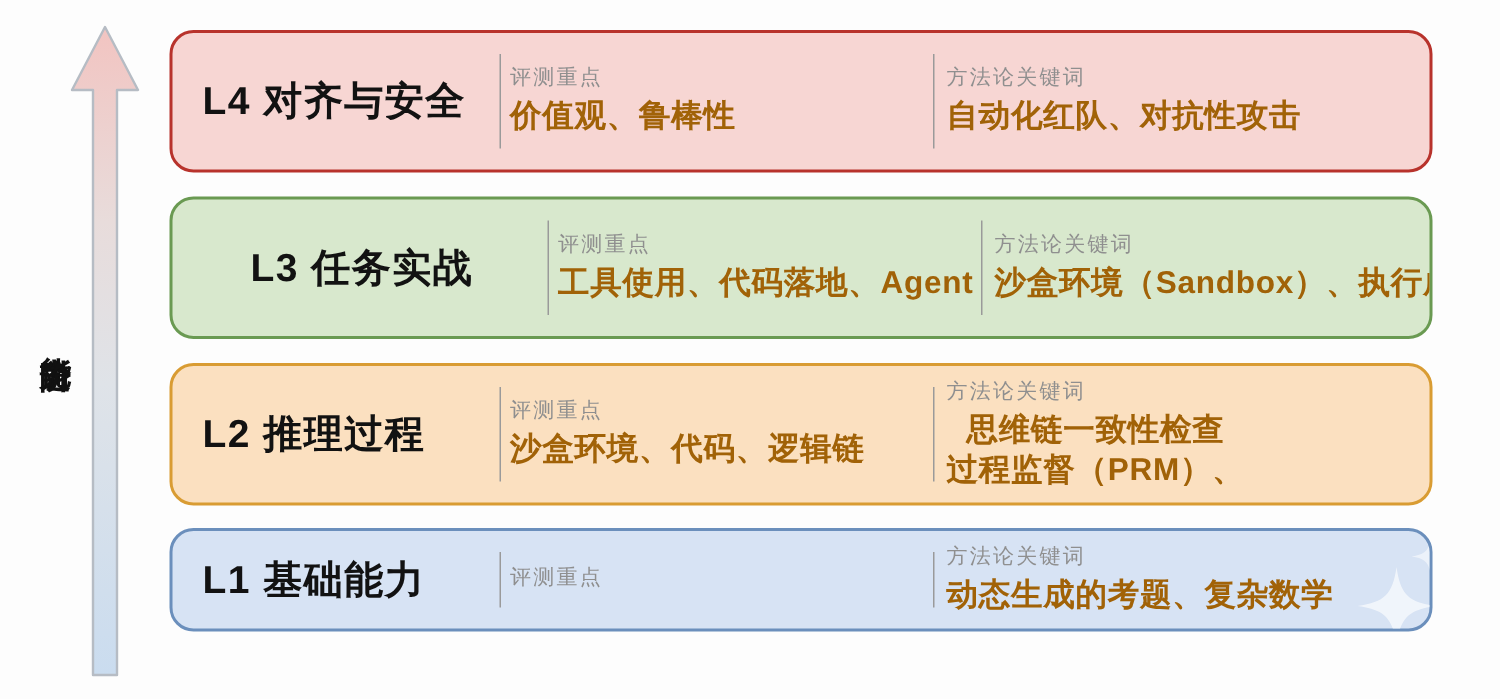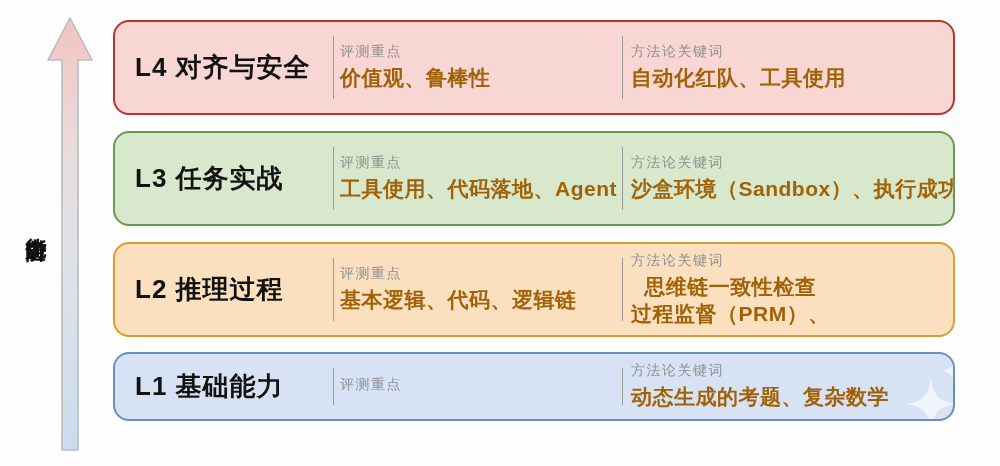--- a/index.html
+++ b/index.html
@@ -61,21 +61,21 @@
     width: 842px;
     box-sizing: border-box;
     border-radius: 16px;
     border-style: solid;
     border-width: 2.5px;
     display: flex;
     align-items: stretch;
     overflow: hidden;
   }
   .card-l4 { top: 20px;  height: 95px;  background: #f7d6d3; border-color: #b8332c; }
-  .card-l3 { top: 131px; height: 95px;  background: #d8e8cd; border-color: #6a9a52; }
+  .card-l3 { top: 131px; height: 95px;  background: #d8e8cd; border-color: #6a9a52; padding-left: 32px; }
   .card-l2 { top: 242px; height: 95px;  background: #fbe0c0; border-color: #d99c33; }
   .card-l1 { top: 352px; height: 69px;  background: #d7e3f4; border-color: #6b8fbc; }
 
   
   .sparkle {
     position: absolute;
     pointer-events: none;
     opacity: .75;
   }
 
@@ -156,21 +156,21 @@
   <div class="card card-l4">
     <div class="cell cell-level">
       <div class="level-title">L4 对齐与安全</div>
     </div>
     <div class="cell cell-focus">
       <div class="col-head">评测重点</div>
       <div class="col-body">价值观、鲁棒性</div>
     </div>
     <div class="cell cell-method">
       <div class="col-head">方法论关键词</div>
-      <div class="col-body">自动化红队、工具使用</div>
+      <div class="col-body">自动化红队、对抗性攻击</div>
     </div>
   </div>
 
   <div class="card card-l3">
     <div class="cell cell-level">
       <div class="level-title">L3 任务实战</div>
     </div>
     <div class="cell cell-focus">
       <div class="col-head">评测重点</div>
       <div class="col-body">工具使用、代码落地、Agent</div>
@@ -180,21 +180,21 @@
       <div class="col-body">沙盒环境（Sandbox）、执行成功率</div>
     </div>
   </div>
 
   <div class="card card-l2">
     <div class="cell cell-level">
       <div class="level-title">L2 推理过程</div>
     </div>
     <div class="cell cell-focus">
       <div class="col-head">评测重点</div>
-      <div class="col-body">基本逻辑、代码、逻辑链</div>
+      <div class="col-body">沙盒环境、代码、逻辑链</div>
     </div>
     <div class="cell cell-method">
       <div class="col-head">方法论关键词</div>
       <div class="col-body two-line">
         <span class="ln">思维链一致性检查</span>
         <span class="ln">过程监督（PRM）、</span>
       </div>
     </div>
   </div>
 

